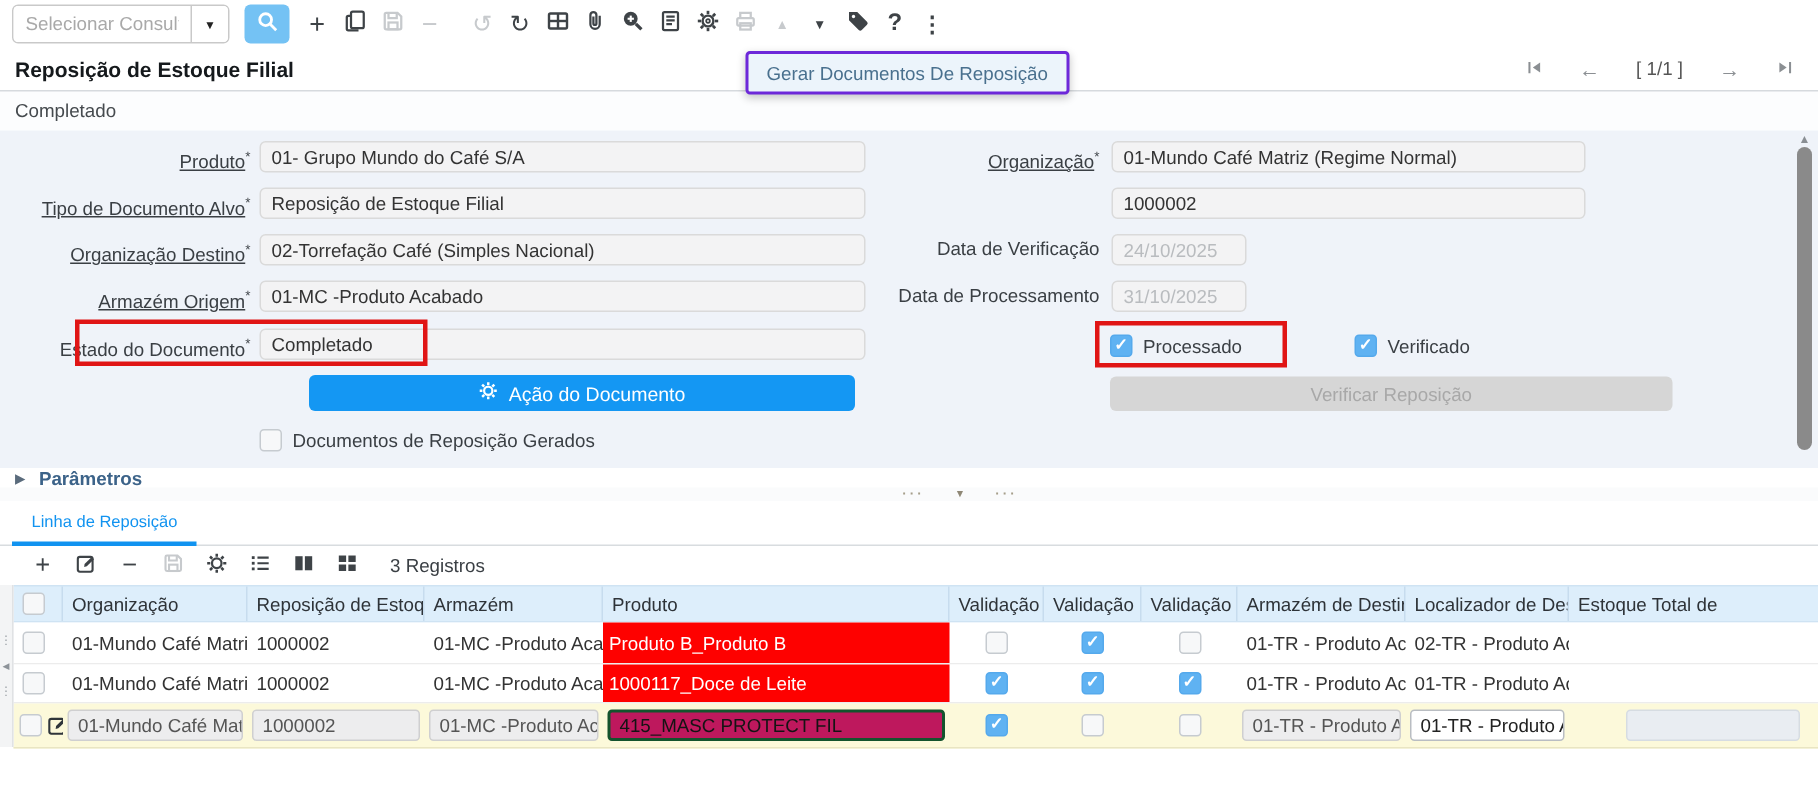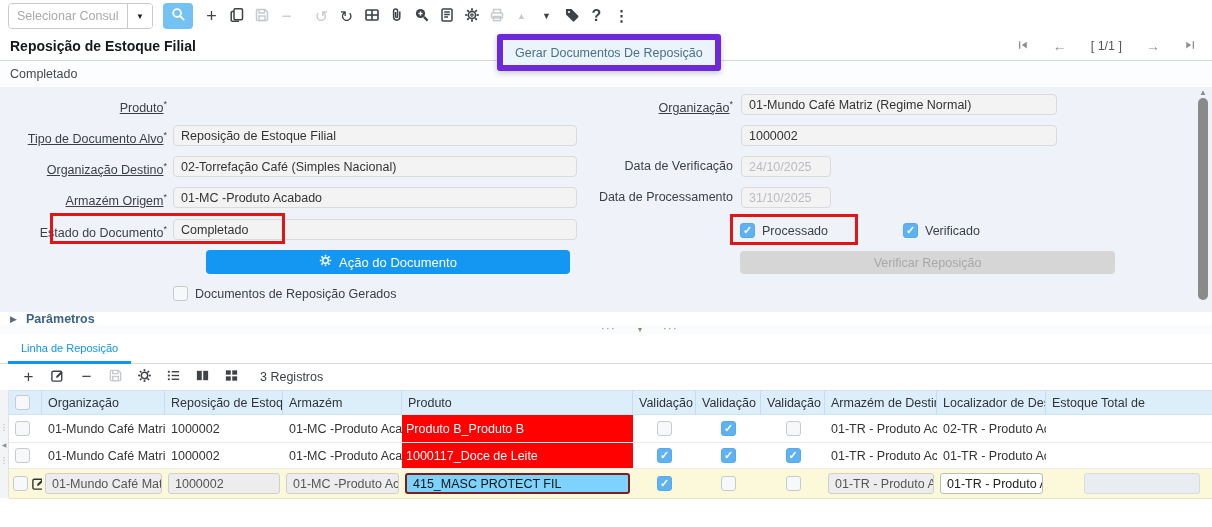--- a/index.html
+++ b/index.html
@@ -15,21 +15,21 @@
   .combo-btn{width:25px;border:none;border-left:1px solid #c9c9c9;display:flex;align-items:center;justify-content:center;font-size:8px;color:#222;background:#fff;padding:0}
   .tbtn{width:25px;height:26px;display:flex;align-items:center;justify-content:center;color:#3e4347;background:none;border:none;padding:0;font-size:15px}
   .tbtn.dis{color:#c7cacd}
   .tbtn.primary{background:#74c2f4;border-radius:4px;color:#fff;width:30px;margin:0 6px 0 10px}
   .tbtn.gap{margin-left:10px}
   .tbtn.small{font-size:9px}
   .tbtn svg{width:16px;height:16px}
   .tbtn.primary svg{width:15px;height:15px}
   .bold-q{font-weight:bold;font-size:16px}
   .tooltip{position:absolute;left:497px;top:34px;height:25px;padding:0 12px;display:flex;align-items:center;
-           background:#ecf4fb;border:6px solid #6d28d9;border-radius:3px;box-shadow:0 2px 6px rgba(0,0,0,.22);
+           background:#ecf4fb;border:2px solid #6d28d9;border-radius:3px;box-shadow:0 2px 6px rgba(0,0,0,.22);
            color:#49708e;z-index:9;white-space:nowrap}
 
   
   .titlebar{position:absolute;top:32px;left:0;right:0;height:28px;display:flex;align-items:center;justify-content:space-between;padding:0 16px 0 10px;box-sizing:border-box}
   .page-title{font-weight:bold;font-size:14px;color:#15191c}
   .pager{display:flex;align-items:center;gap:24px;color:#8b8f93;font-size:13px}
   .pager .num{color:#555;font-size:12.5px}
   .pager svg{width:12px;height:12px}
   .pager span{cursor:default}
 
@@ -91,21 +91,21 @@
   .trow{background:#fff;border-bottom:1px solid #ececec}
   .trow.sel{background:#fcf9da;border-bottom:1px solid #e9e5c2}
   .td{display:flex;align-items:center;padding:0 6px;white-space:nowrap;overflow:hidden;box-sizing:border-box;color:#333;flex:none}
   .td.center{justify-content:center}
   .td.error{background:#fe0100;color:#fff;padding:0 4px}
   .w-cb{width:33px}.w-org{width:123px}.w-rep{width:118px}.w-arm{width:119px}.w-prod{width:231px}
   .w-v1{width:63px}.w-v2{width:65px}.w-v3{width:64px}.w-ad{width:112px}.w-ld{width:109px}.w-est{flex:1 1 auto}
   .r1{top:415px;height:28px}.r2{top:443px;height:26px}.r3{top:469px;height:30px}
   .inp{height:21px;background:#ededee;border:1px solid #cfcfd0;border-radius:3px;display:flex;align-items:center;
        padding:0 6px;color:#555;flex:1;margin:0 3px;white-space:nowrap;overflow:hidden;box-sizing:border-box}
-  .inp.err{background:#7dd3fc;border:2px solid #7f1d1d;color:#141414}
+  .inp.err{background:#be185d;border:2px solid #14532d;color:#141414}
   .inp.white{background:#fff;border:1px solid #b9bdc2;color:#222}
   .inp.blank{background:#e9edf2;border:1px solid #d6dce2;margin-left:38px;margin-right:12px}
   .editicon{color:#2f353a;display:inline-flex;margin-left:3px}
   .editicon svg{width:15px;height:15px}
 
   
   .vsplit{position:absolute;left:0;top:390px;width:9px;height:108px;background:#f3f4f5;border-right:1px solid #e0e2e4;
           display:flex;flex-direction:column;align-items:center;justify-content:center;gap:9px;color:#9aa0a5;box-sizing:border-box}
   .vsplit .d{font-size:8px;line-height:1}
   .vsplit .a{font-size:6px;color:#8d9399}
@@ -249,20 +249,21 @@
     </div>
   </div>
 
   <div class="statusbar">
     <span>Completado</span>
   </div>
 
   <div class="form">
 
     <div class="flabel link lc" style="top:7px"><span class="lbl">Produto</span><sup>*</sup></div>
+    <div class="fld lf" style="top:7px">01- Grupo Mundo do Café S/A</div>
 
     <div class="flabel link lc" style="top:38px"><span class="lbl">Tipo de Documento Alvo</span><sup>*</sup></div>
     <div class="fld lf" style="top:38px">Reposição de Estoque Filial</div>
 
     <div class="flabel link lc" style="top:69px"><span class="lbl">Organização Destino</span><sup>*</sup></div>
     <div class="fld lf" style="top:69px">02-Torrefação Café (Simples Nacional)</div>
 
     <div class="flabel link lc" style="top:100px"><span class="lbl">Armazém Origem</span><sup>*</sup></div>
     <div class="fld lf" style="top:100px">01-MC -Produto Acabado</div>
 

